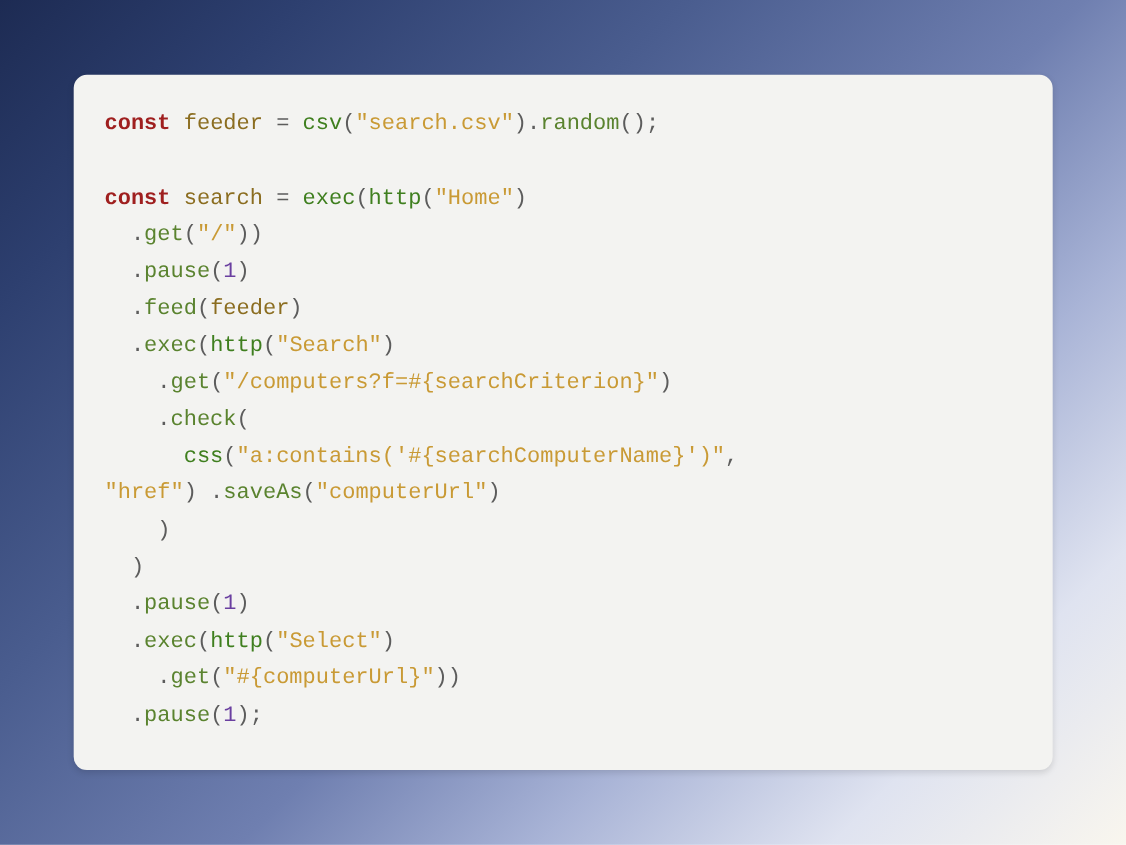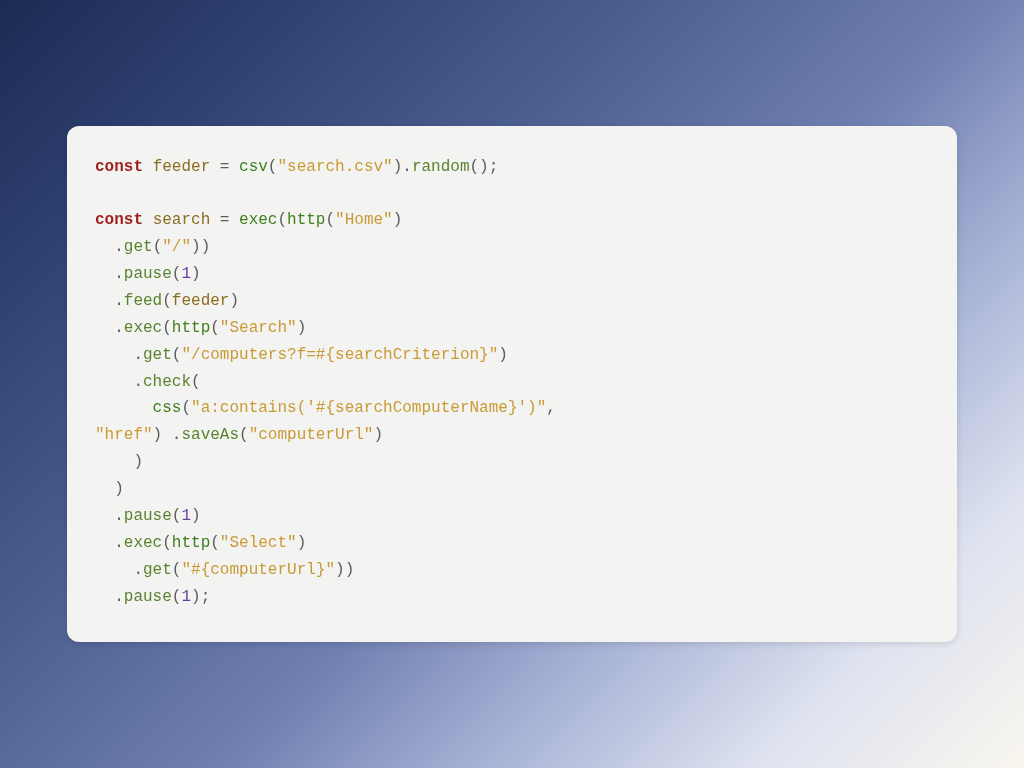--- a/index.html
+++ b/index.html
@@ -7,21 +7,21 @@
     body {
       background: linear-gradient(135deg,#1d2b53 0%,#2d3f6f 15%,#4a5d8f 35%,#6f7fb0 55%,#a8b3d6 70%,#dfe3f0 85%,#f9f6ee 100%);
       display:flex; align-items:center; justify-content:center;
       font-family: "SFMono-Regular",Consolas,"Liberation Mono",Menlo,monospace;
     }
     .card {
       width:890px; background:#f3f3f1; border-radius:12px; padding:28px 28px 32px 28px;
       box-shadow: 0 2px 6px rgba(0,0,0,0.12);
     }
     pre.code {
-      white-space:pre; font-family:inherit; font-size:16px; line-height:1.68;
+      white-space:pre; font-family:inherit; font-size:20px; line-height:1.68;
       color:#3a3a3a;
     }
     .kw  { color:#9f1f1f;font-weight:700 }      
     .fn  { color:#3f7f1f; }      
     .mth { color:#5a832f; }      
     .id  { color:#8b6d20; }      
     .str { color:#c99a35; }      
     .num { color:#6a3fa0; }      
     .pun { color:#5c5c5c; }      
   </style>

